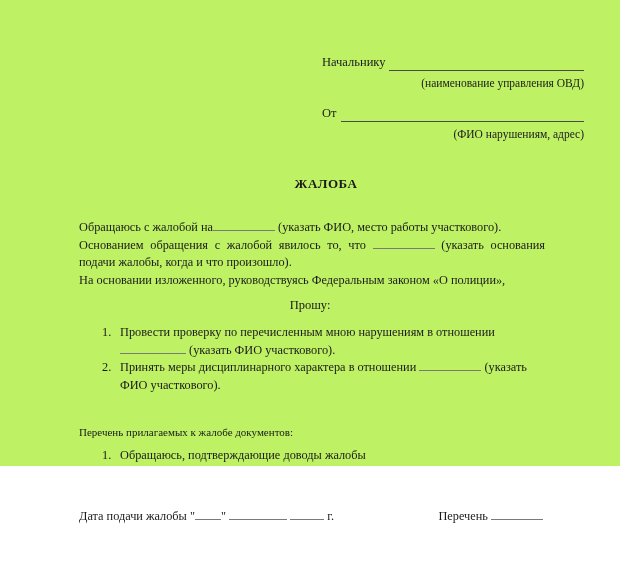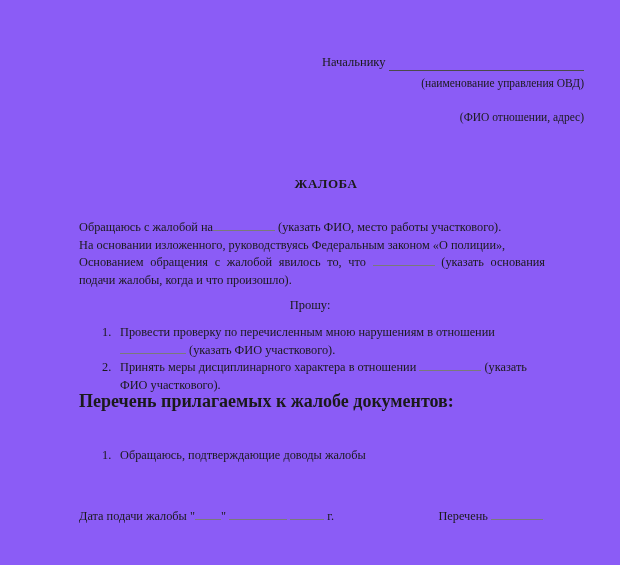--- a/index.html
+++ b/index.html
@@ -10,22 +10,22 @@
     width: 620px;
     height: 565px;
     background: #ffffff;
     font-family: "Liberation Serif", "DejaVu Serif", serif;
     color: #1a1a1a;
     overflow: hidden;
   }
   .page {
     position: relative;
     width: 620px;
-    height: 565px;
-    background: #8b5cf6;
+    height: 466px;
+    background: #bef264;
   }
 
   
   .addressee {
     position: absolute;
     left: 322px;
     top: 54px;
     width: 262px;
     font-size: 12.5px;
   }
@@ -132,23 +132,23 @@
   }
   .li-text {
     display: block;
     text-align: left;
   }
 
   
   .attach-heading {
     position: absolute;
     left: 79px;
-    top: 391px;
-    font-size: 18px;
-    font-weight: bold;
+    top: 426px;
+    font-size: 11px;
+    font-weight: normal;
   }
   .attach-list {
     position: absolute;
     left: 79px;
     top: 447px;
     width: 400px;
     font-size: 12.3px;
     line-height: 17.5px;
   }
 
@@ -178,31 +178,35 @@
 
   <div class="addressee">
     <div class="addr-row">
       <span class="addr-label">Начальнику</span>
       <span class="addr-rule"></span>
     </div>
     <div class="addr-caption">(наименование управления ОВД)</div>
 
     <div class="addr-gap"></div>
 
-    <div class="addr-caption">(ФИО отношении, адрес)</div>
+    <div class="addr-row">
+      <span class="addr-label">От</span>
+      <span class="addr-rule"></span>
+    </div>
+    <div class="addr-caption">(ФИО нарушениям, адрес)</div>
   </div>
 
   <div class="doc-title">ЖАЛОБА</div>
 
   <div class="body-block">
     <p class="para nojust"><span>Обращаюсь с жалобой на</span><span class="blank blank-62"></span> <span>(указать ФИО, место работы участкового).</span></p>
 
+    <p class="para"><span>Основанием обращения с жалобой явилось то, что</span> <span class="blank blank-62"></span> <span>(указать основания подачи жалобы, когда и что произошло).</span></p>
+
     <p class="para nojust">На основании изложенного, руководствуясь Федеральным законом «О полиции»,</p>
-
-    <p class="para"><span>Основанием обращения с жалобой явилось то, что</span> <span class="blank blank-62"></span> <span>(указать основания подачи жалобы, когда и что произошло).</span></p>
   </div>
 
   <div class="proshu">Прошу:</div>
 
   <div class="req-list">
     <ol class="numlist">
       <li>
         <span class="num">1.</span>
         <span class="li-text"><span>Провести проверку по перечисленным мною нарушениям в отношении</span> <span class="blank blank-66"></span> <span>(указать ФИО участкового).</span></span>
       </li>

